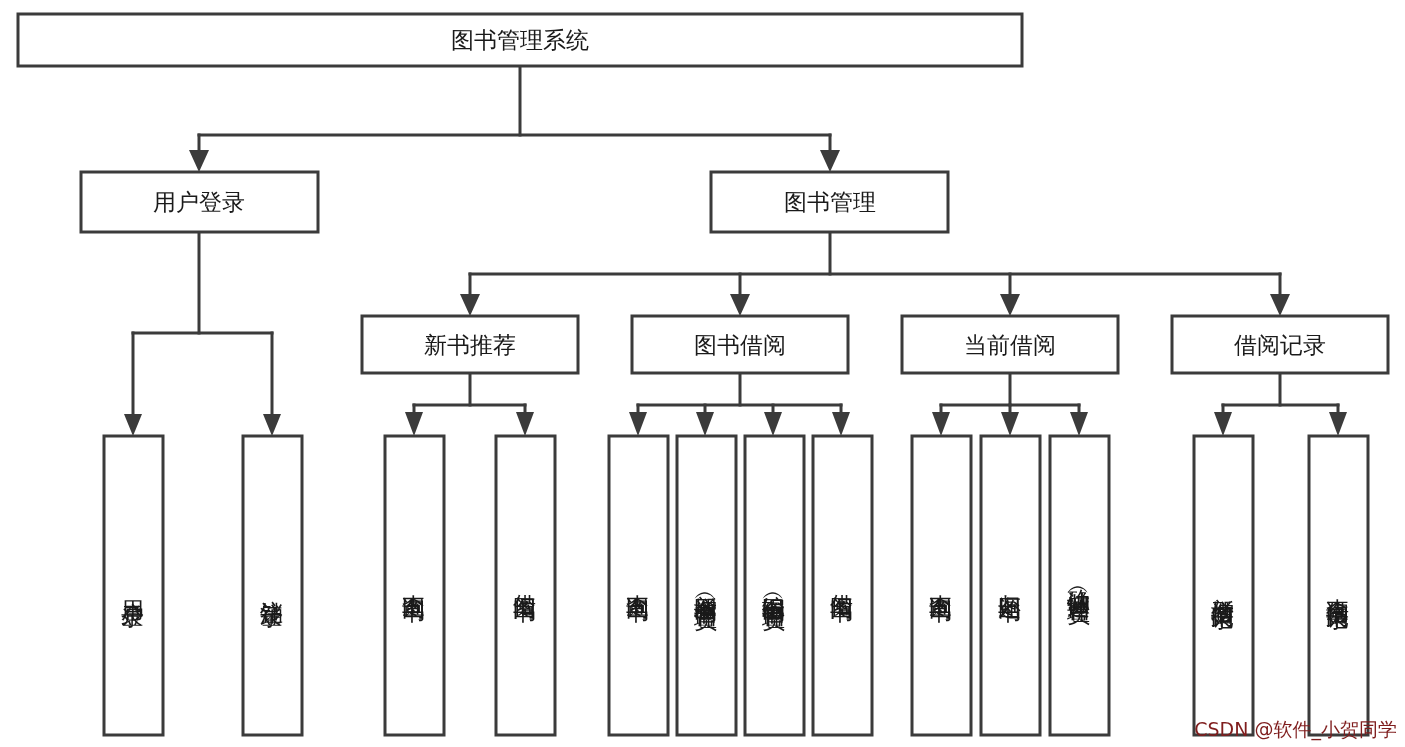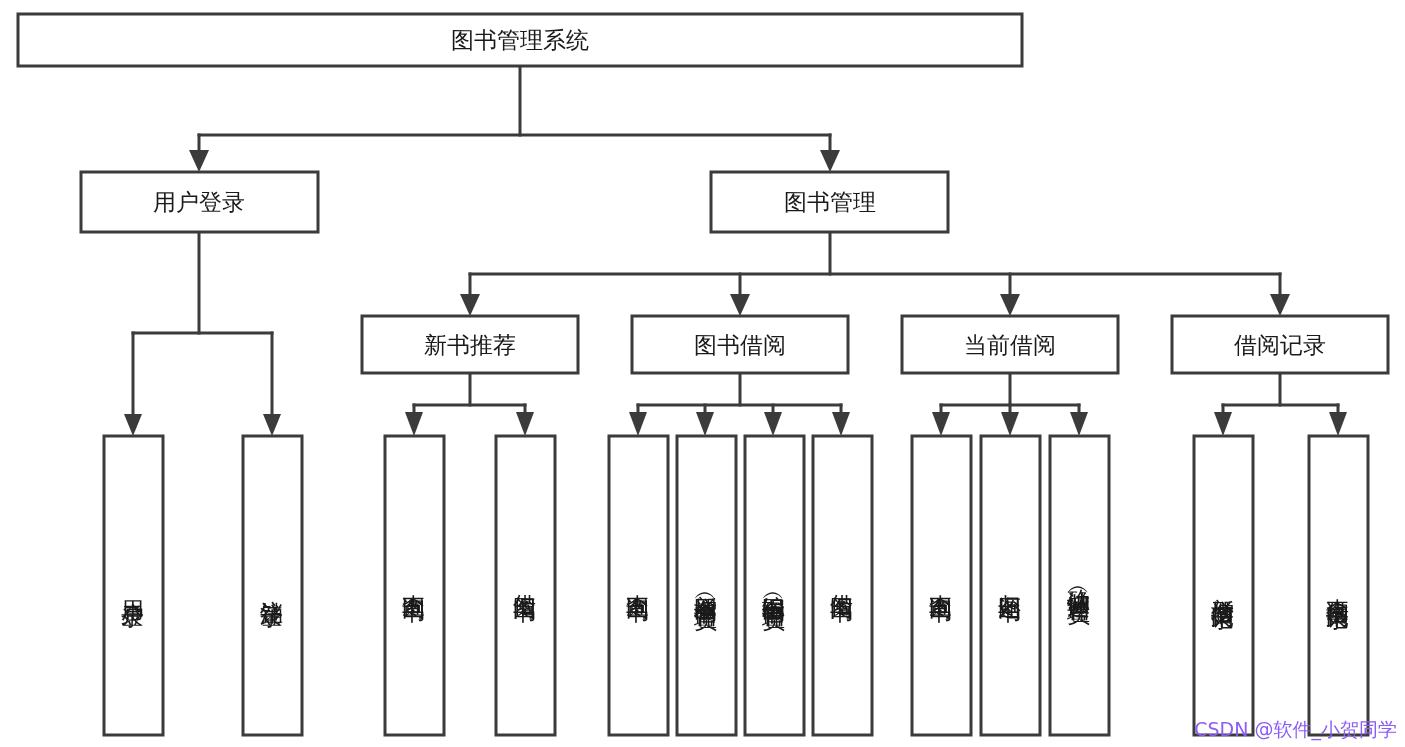--- a/index.html
+++ b/index.html
@@ -50,21 +50,21 @@
   .arrow-head {
     fill: #3b3b3b;
     stroke: none;
   }
   .watermark {
     position: absolute;
     right: 8px;
     bottom: 4px;
     font-family: "DejaVu Sans", "Liberation Sans", sans-serif;
     font-size: 19px;
-    color: #8b5cf6;
+    color: #7f1d1d;
     white-space: nowrap;
     pointer-events: none;
   }
 </style>
 </head>
 <body>
 
 <div id="chart-root">
 <svg width="1405" height="747" viewBox="0 0 1405 747" xmlns="http://www.w3.org/2000/svg">
 

